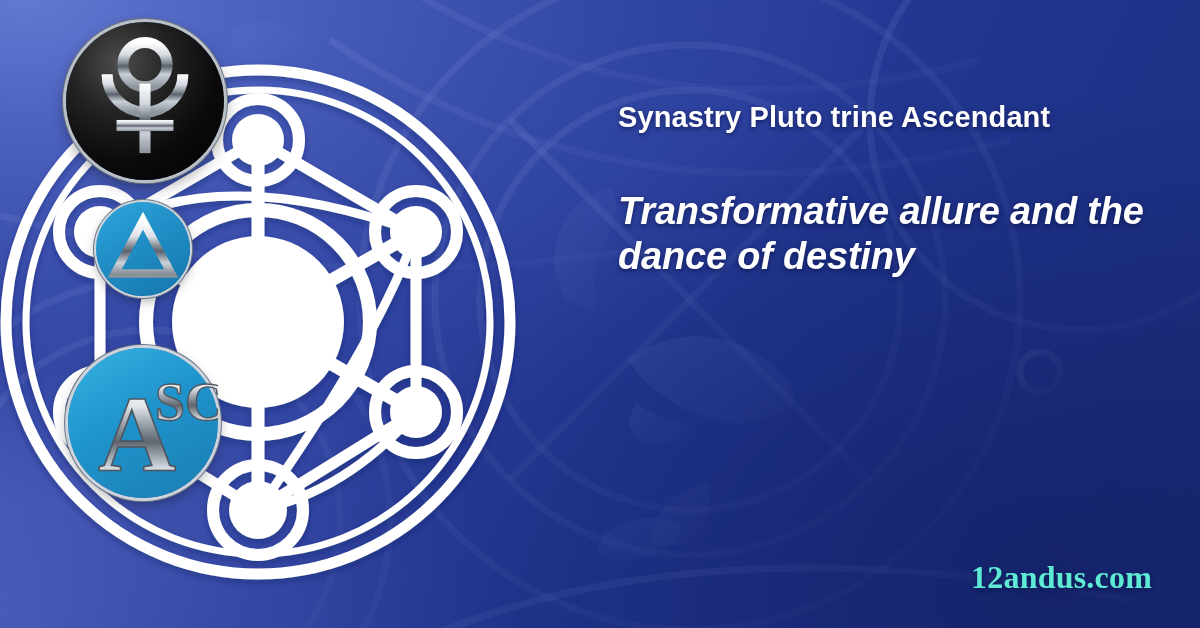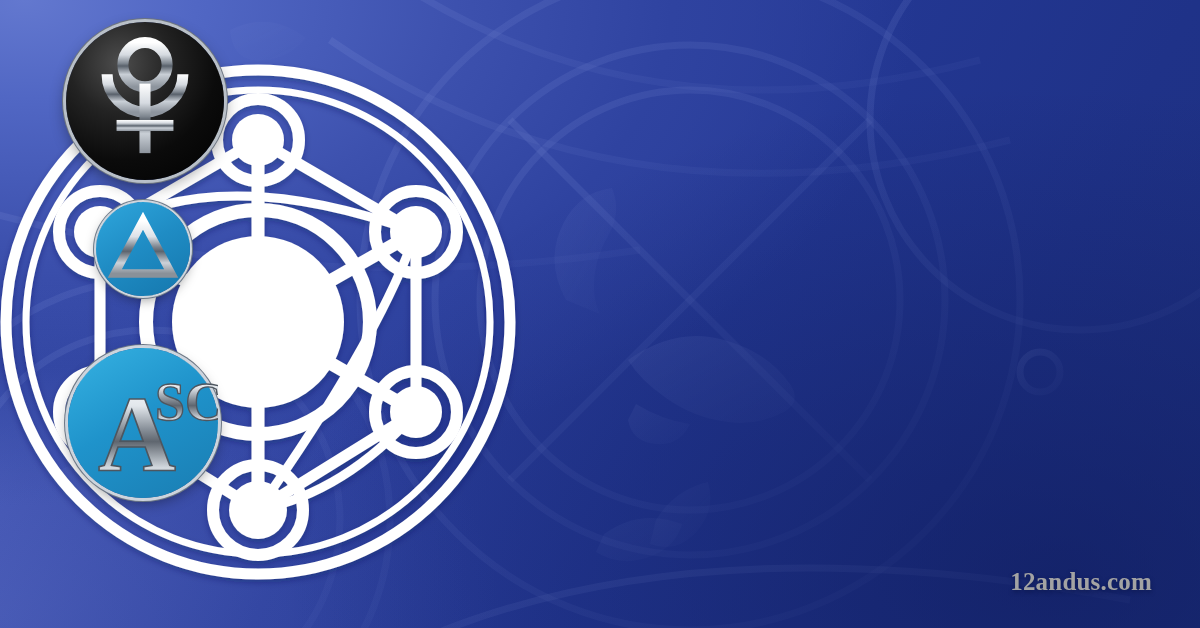--- a/index.html
+++ b/index.html
@@ -105,24 +105,24 @@
     line-height: 1.18;
     letter-spacing: -.2px;
     color: #ffffff;
     text-shadow: 0 2px 5px rgba(6,14,58,.60);
   }
   #brand {
     position: absolute;
     right: 48px;
     bottom: 32px;
     font-family: "Liberation Serif", serif;
-    font-size: 25px;
+    font-size: 32px;
     font-weight: 700;
     letter-spacing: .2px;
-    color: #a3a3a3;
+    color: #5eead4;
     text-shadow: 0 2px 4px rgba(6,14,58,.55);
   }
 </style>
 </head>
 <body>
 
 <div id="banner">
 
   <div class="bg-base"></div>
 
@@ -271,16 +271,20 @@
           <stop offset=".56" stop-color="#5f666f"></stop>
           <stop offset=".78" stop-color="#d3d9df"></stop>
           <stop offset="1" stop-color="#8e959d"></stop>
         </linearGradient>
       </defs>
       <text x="20" y="82" font-family="'Liberation Serif', serif" font-size="72" font-weight="700" fill="url(#chrome-a)" stroke="#4e565f" stroke-width="1.1">A</text>
       <text x="58" y="48" font-family="'Liberation Serif', serif" font-size="36" font-weight="700" fill="url(#chrome-a)" stroke="#4e565f" stroke-width=".9">SC</text>
     </svg>
   </div>
 
+  <div id="headline">
+    <h1 id="title-text">Synastry Pluto trine Ascendant</h1>
+    <h2 id="subtitle-text">Transformative allure and the dance of destiny</h2>
+  </div>
 
   <div id="brand">12andus.com</div>
 
 </div>
 
 </body></html>

